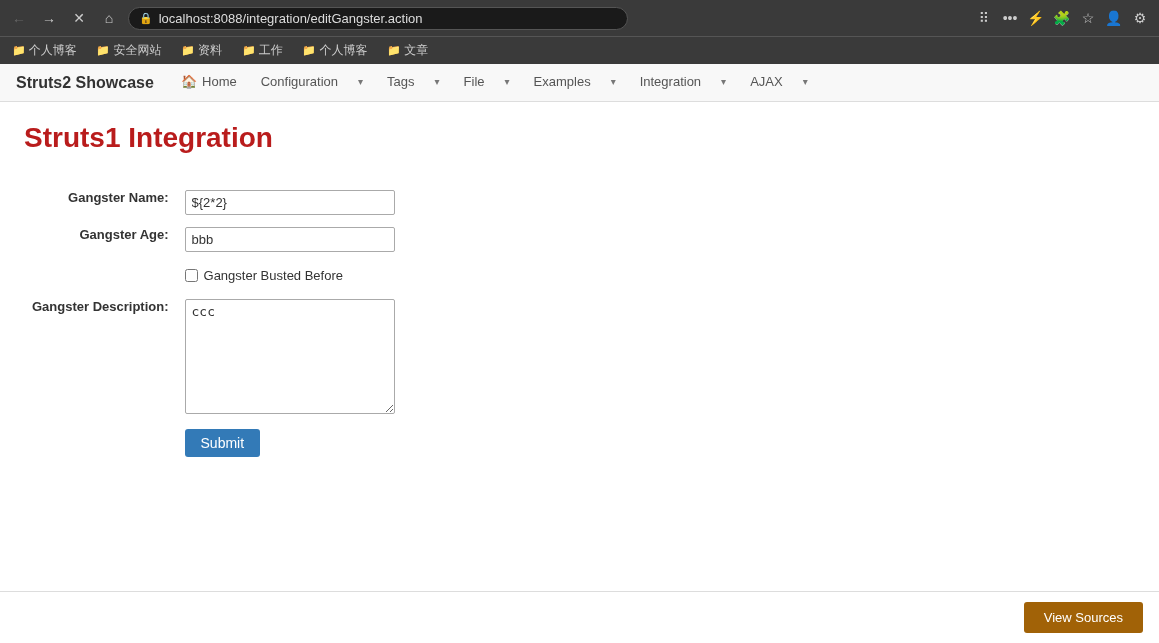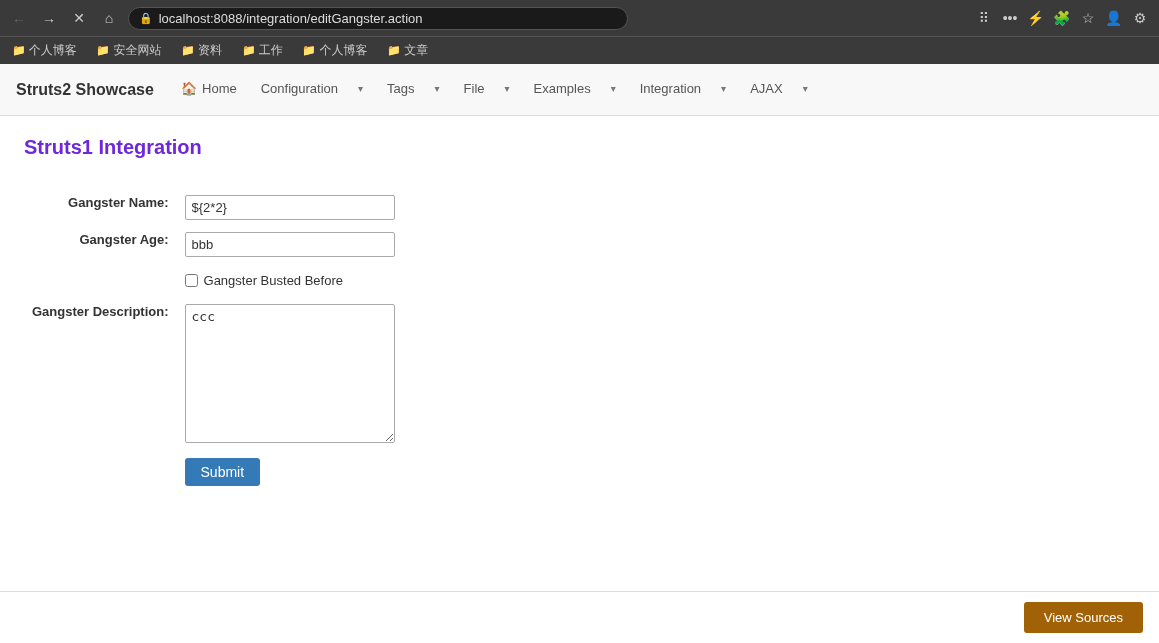--- a/index.html
+++ b/index.html
@@ -65,21 +65,21 @@
     .bookmark-icon { font-size: 11px; }
 
     
     .navbar {
       background: #f8f8f8;
       border-bottom: 1px solid #ddd;
       padding: 0 16px;
       display: flex;
       align-items: center;
       gap: 0;
-      height: 52px;
+      height: 38px;
     }
     .navbar-brand {
       font-size: 16px;
       font-weight: bold;
       color: #333;
       margin-right: 16px;
       white-space: nowrap;
     }
     .nav-items {
       display: flex; align-items: center; gap: 0;
@@ -99,23 +99,23 @@
     .nav-item.home-item { gap: 4px; }
 
     
     .page-content {
       padding: 20px 24px;
       background: #fff;
       min-height: 480px;
     }
 
     .page-title {
-      font-size: 20px;
+      font-size: 28px;
       font-weight: bold;
-      color: #6d28d9;
+      color: #b91c1c;
       margin-bottom: 30px;
     }
 
     
     .form-table {
       border-collapse: collapse;
     }
     .form-table td {
       padding: 6px 8px;
       vertical-align: top;
@@ -132,21 +132,21 @@
     .form-input {
       width: 210px;
       padding: 4px 6px;
       border: 1px solid #aaa;
       border-radius: 2px;
       font-size: 13px;
       color: #333;
     }
     .form-textarea {
       width: 210px;
-      height: 139px;
+      height: 115px;
       padding: 4px 6px;
       border: 1px solid #aaa;
       border-radius: 2px;
       font-size: 13px;
       color: #333;
       resize: both;
     }
     .checkbox-row {
       display: flex; align-items: center; gap: 6px;
       padding: 4px 0;

